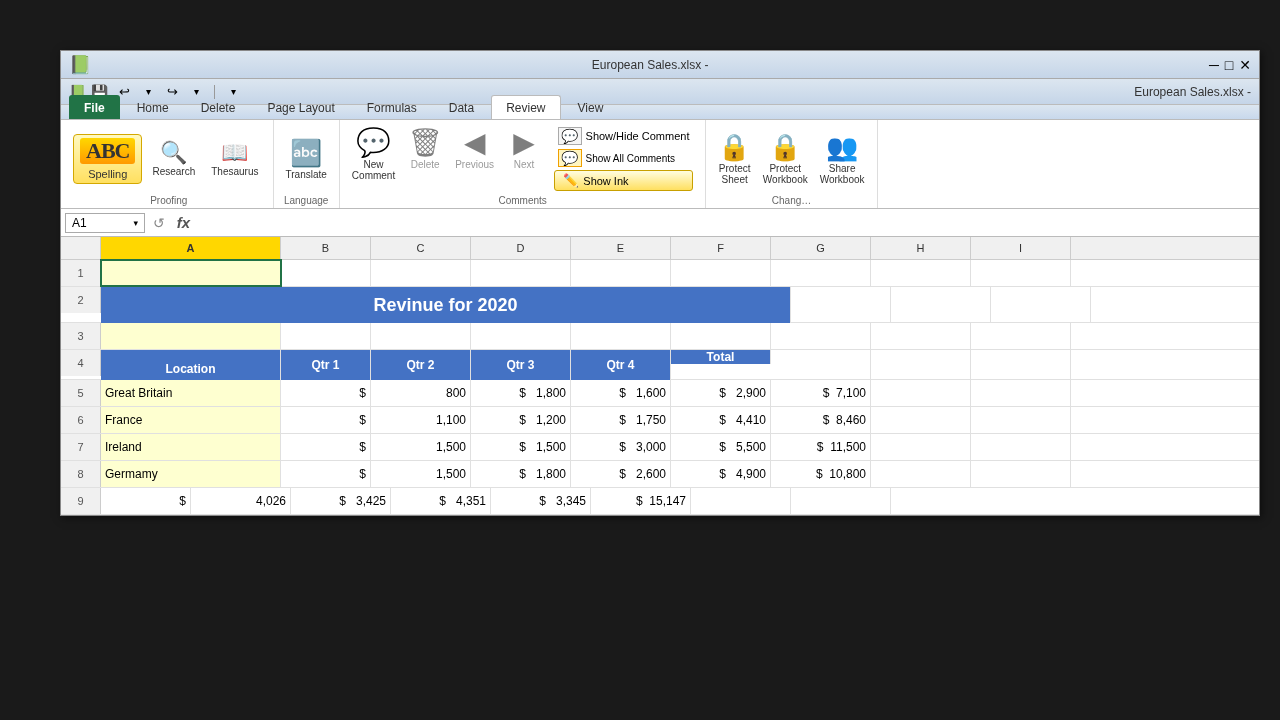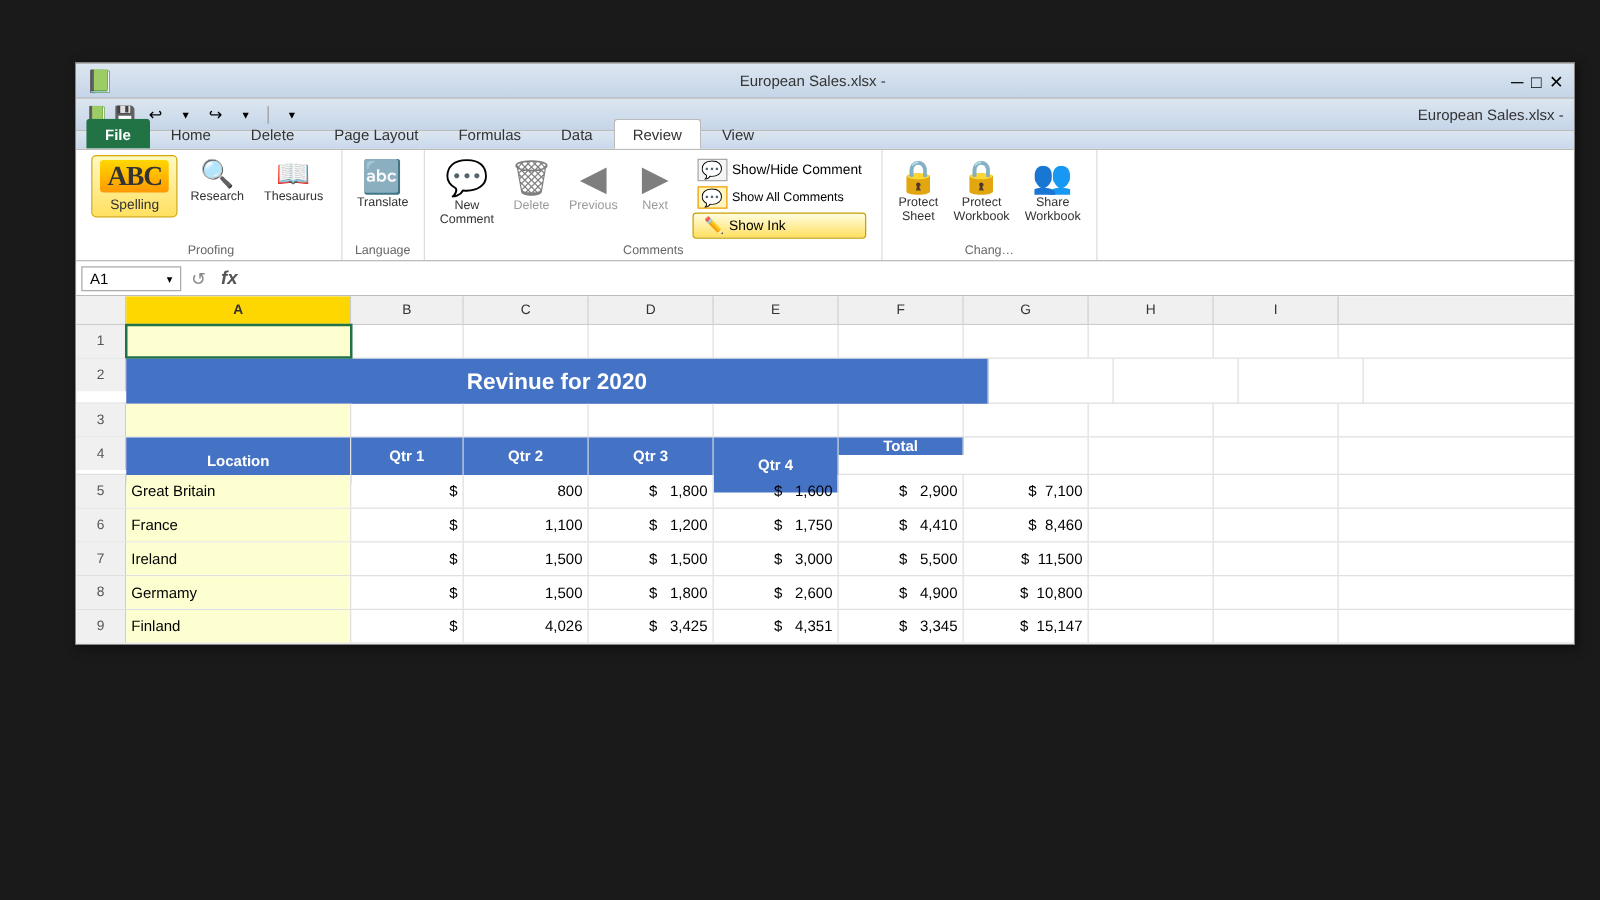--- a/index.html
+++ b/index.html
@@ -98,21 +98,21 @@
     .ribbon-group {
       display: flex;
       flex-direction: column;
       align-items: center;
       border-right: 1px solid #ddd;
       padding: 4px 8px 2px;
       min-width: 60px;
     }
     .ribbon-group-content {
       display: flex;
-      align-items: flex-start;
+      align-items: center;
       gap: 4px;
       flex: 1;
     }
     .ribbon-group-label {
       font-size: 10px;
       color: #666;
       margin-top: auto;
       padding-top: 2px;
     }
     .ribbon-btn {
@@ -502,21 +502,21 @@
       <div class="cell col-h"></div>
       <div class="cell col-i"></div>
     </div>
 
     <div class="grid-row" style="height:30px;">
       <div class="row-header">4</div>
       <div class="cell header-cell col-a" style="height:37px;">Location</div>
       <div class="cell header-cell col-b" style="height:30px;justify-content:center;">Qtr 1</div>
       <div class="cell header-cell col-c" style="height:30px;justify-content:center;">Qtr 2</div>
       <div class="cell header-cell col-d" style="height:30px;justify-content:center;">Qtr 3</div>
-      <div class="cell header-cell col-e" style="height:44px;justify-content:center;">Qtr 4</div>
+      <div class="cell header-cell col-e" style="height:30px;justify-content:center;">Qtr 4</div>
       <div class="cell header-cell col-f" style="height:14px;justify-content:center;">Total</div>
       <div class="cell col-g" style="height:30px;"></div>
       <div class="cell col-h" style="height:30px;"></div>
       <div class="cell col-i" style="height:30px;"></div>
     </div>
 
     <div class="grid-row">
       <div class="row-header">5</div>
       <div class="cell selected-col col-a">Great Britain</div>
       <div class="cell col-b right">$</div>
@@ -563,21 +563,20 @@
       <div class="cell col-d right">$&nbsp;&nbsp; 1,800</div>
       <div class="cell col-e right">$&nbsp;&nbsp; 2,600</div>
       <div class="cell col-f right">$&nbsp;&nbsp; 4,900</div>
       <div class="cell col-g right">$&nbsp; 10,800</div>
       <div class="cell col-h"></div>
       <div class="cell col-i"></div>
     </div>
 
     <div class="grid-row">
       <div class="row-header">9</div>
-      <div class="cell selected-col col-a">Finland</div>
       <div class="cell col-b right">$</div>
       <div class="cell col-c right">4,026</div>
       <div class="cell col-d right">$&nbsp;&nbsp; 3,425</div>
       <div class="cell col-e right">$&nbsp;&nbsp; 4,351</div>
       <div class="cell col-f right">$&nbsp;&nbsp; 3,345</div>
       <div class="cell col-g right">$&nbsp; 15,147</div>
       <div class="cell col-h"></div>
       <div class="cell col-i"></div>
     </div>
 

